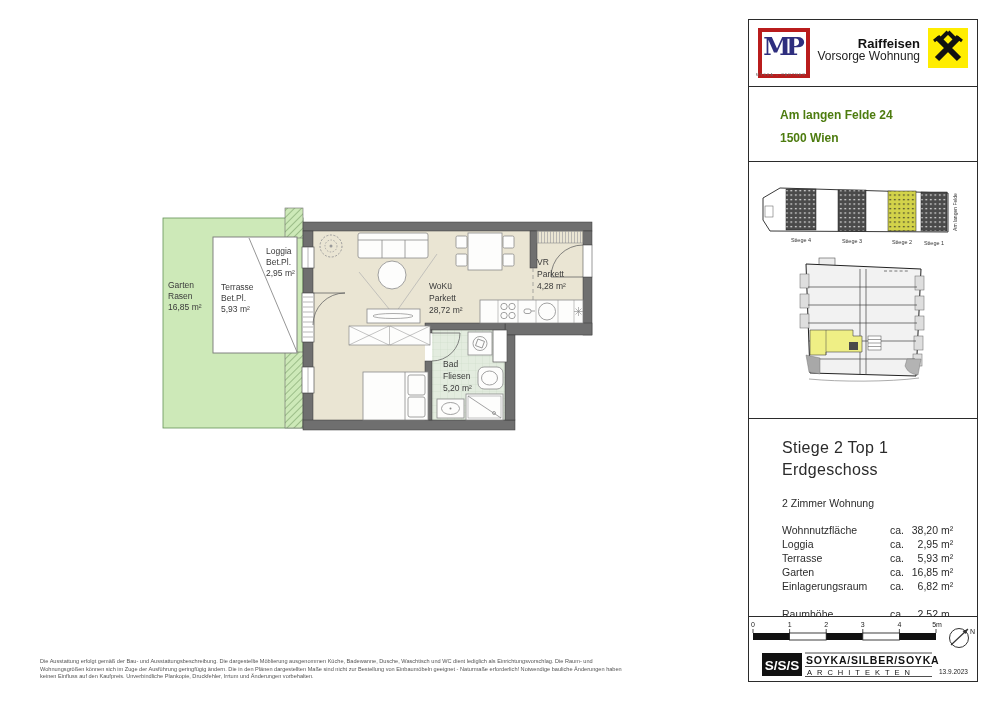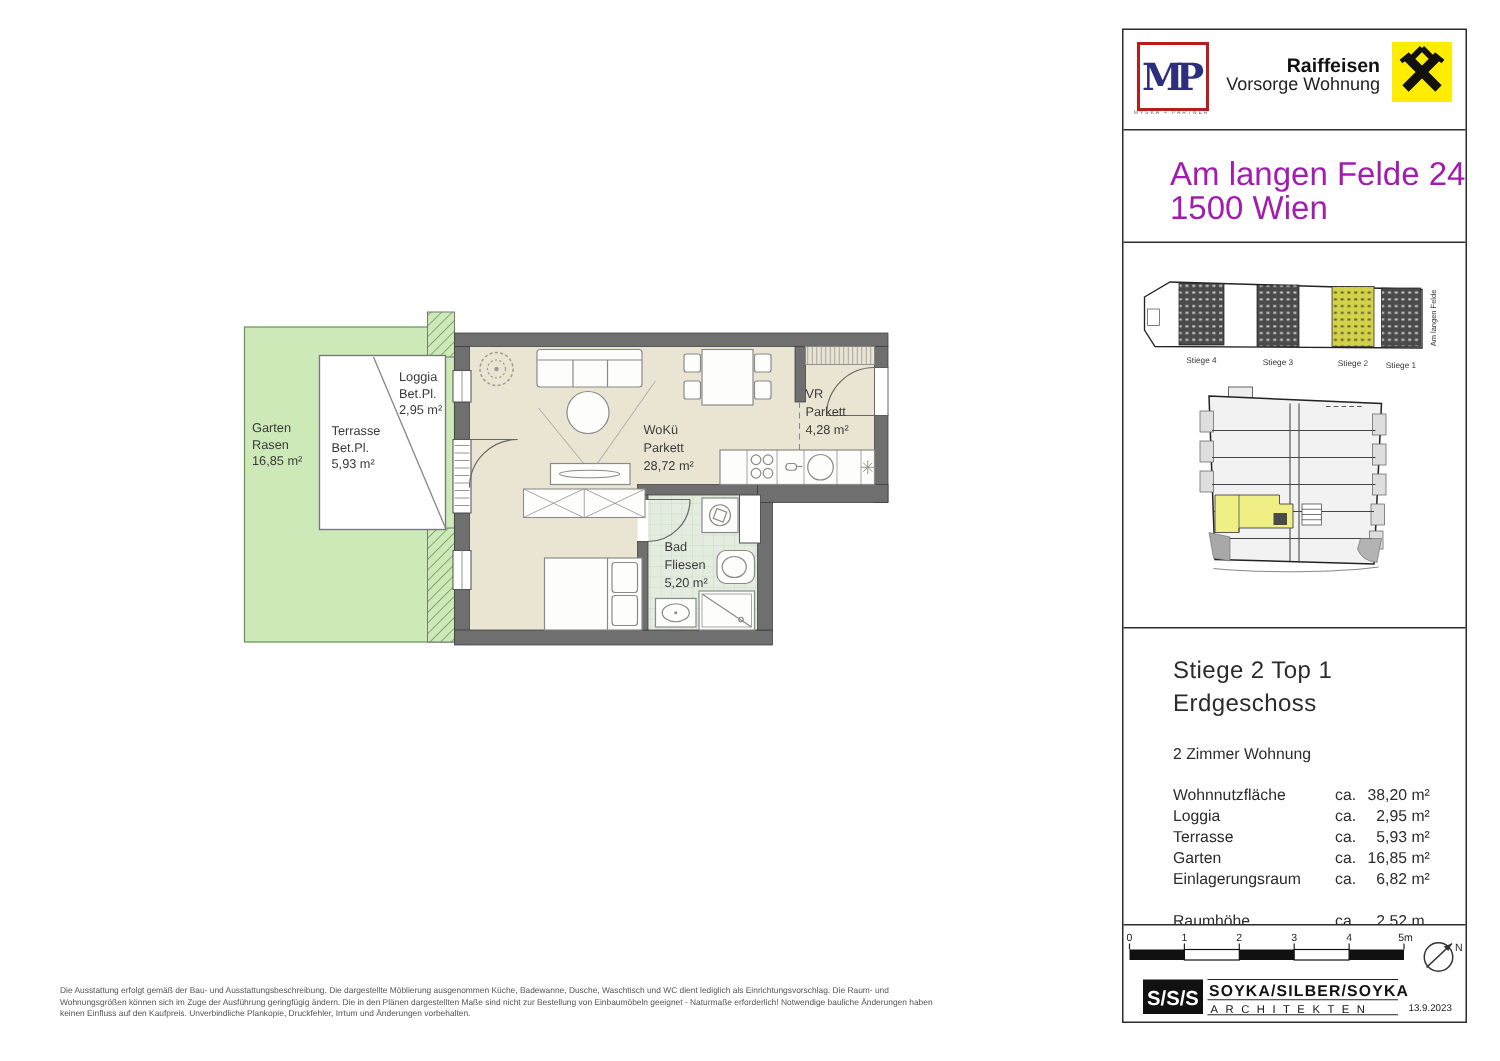--- a/index.html
+++ b/index.html
@@ -13,31 +13,31 @@
   
   .sidebar{position:absolute;left:748px;top:19px;width:230px;height:663px;
     border:1.5px solid #2b2b2b;box-sizing:border-box;background:#fff;}
   .section{box-sizing:border-box;border-bottom:1.5px solid #2b2b2b;position:relative;overflow:hidden;}
   .s-logos{height:67px;}
   .s-address{height:75px;}
   .s-siteplans{height:257px;}
   .s-info{height:198px;}
   .s-footer{height:63px;border-bottom:none;}
   
-  .mp-box{position:absolute;left:9px;top:8px;width:44px;height:42px;border:2px solid #b91c1c;
-    display:flex;align-items:center;justify-content:center;}
+  .mp-box{position:absolute;left:9px;top:8px;width:44px;height:42px;border:4px solid #b91c1c;
+    display:flex;align-items:flex-start;justify-content:center;}
   .mp-box span{font-family:"DejaVu Serif",serif;font-weight:bold;font-size:25px;color:#2e2e7e;letter-spacing:-5px;padding-right:5px;}
   .mp-sub{position:absolute;left:6px;top:53px;width:52px;text-align:center;font-size:3.5px;
     letter-spacing:1.2px;color:#666;white-space:nowrap;}
   .rf-text{position:absolute;right:57px;top:17px;text-align:right;line-height:13px;}
   .rf-bold{font-weight:bold;font-size:13px;color:#111;}
   .rf-sub{font-size:12px;color:#222;}
   .rf-logo{position:absolute;right:9px;top:8px;width:40px;height:40px;background:#ffed00;}
   
-  .address{padding:17px 0 0 31px;font-weight:normal;font-size:22px;line-height:23px;color:#a21caf;}
+  .address{padding:17px 0 0 31px;font-weight:bold;font-size:12px;line-height:23px;color:#4d7c0f;}
   
   .s-info{padding:18px 0 16px 33px;}
   .unit-title{font-size:16px;line-height:22px;color:#2b2b2b;letter-spacing:.3px;}
   .unit-type{font-size:10.5px;color:#2b2b2b;margin-top:16px;}
   .rows{margin-top:14px;width:175px;}
   .row{display:flex;font-size:10.5px;line-height:14px;color:#2b2b2b;}
   .row .lbl{flex:1;}
   .row .ca{width:17px;}
   .row .num{width:31px;text-align:right;}
   .row .unit{width:16px;padding-left:3px;}

